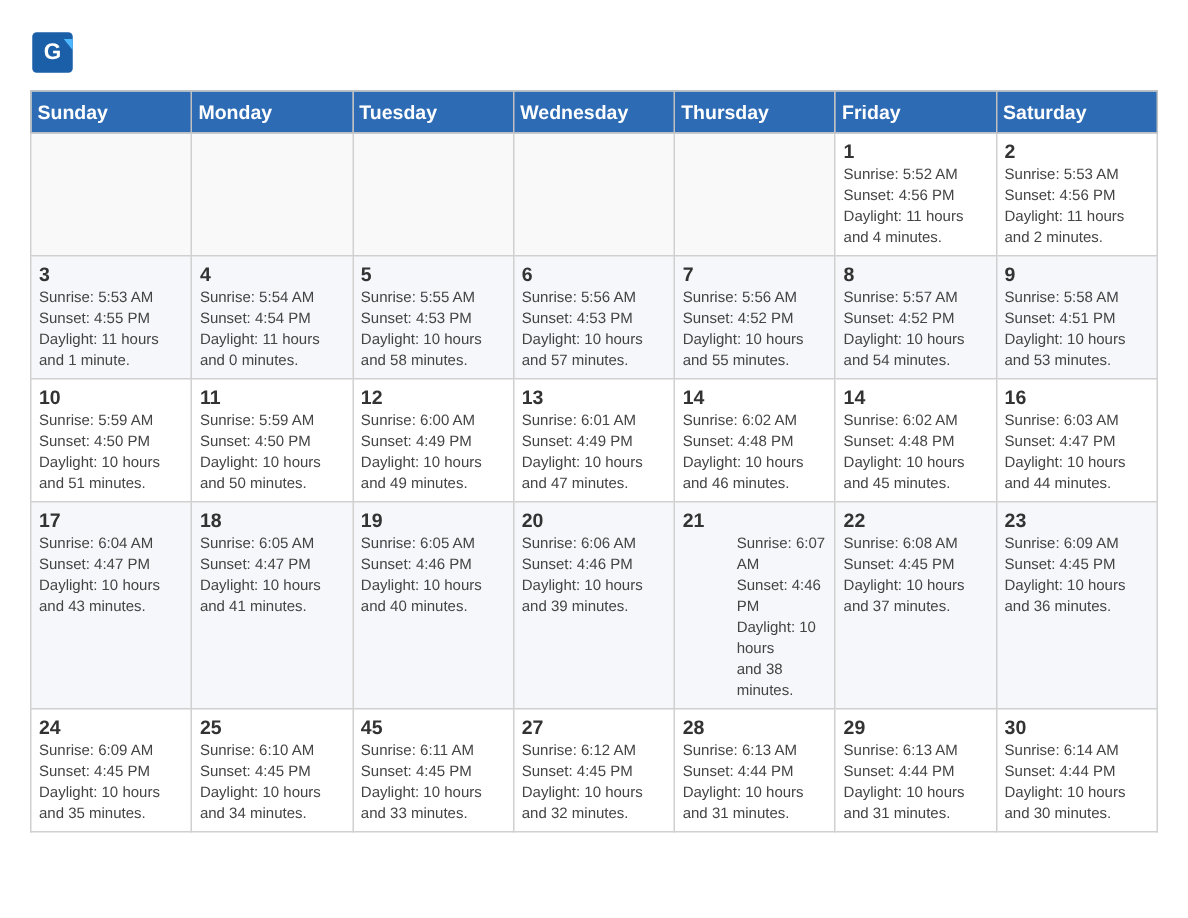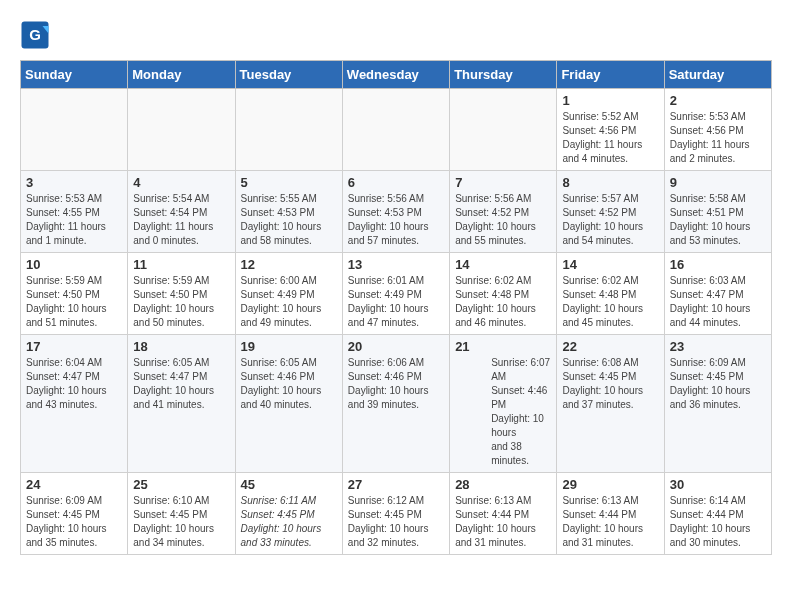--- a/index.html
+++ b/index.html
@@ -312,21 +312,21 @@
           </td>
           <td>
             <span class="day-number">25</span>
             <div class="cell-text" style="white-space: pre-line;">Sunrise: 6:10 AM
 Sunset: 4:45 PM
 Daylight: 10 hours
 and 34 minutes.</div>
           </td>
           <td>
             <span class="day-number">45</span>
-            <div class="cell-text" style="white-space: pre-line; font-style: italic;">Sunrise: 6:11 AM
+            <div class="cell-text" style="white-space: pre-line;">Sunrise: 6:11 AM
 Sunset: 4:45 PM
 Daylight: 10 hours
 and 33 minutes.</div>
           </td>
           <td>
             <span class="day-number">27</span>
             <div class="cell-text" style="white-space: pre-line;">Sunrise: 6:12 AM
 Sunset: 4:45 PM
 Daylight: 10 hours
 and 32 minutes.</div>

